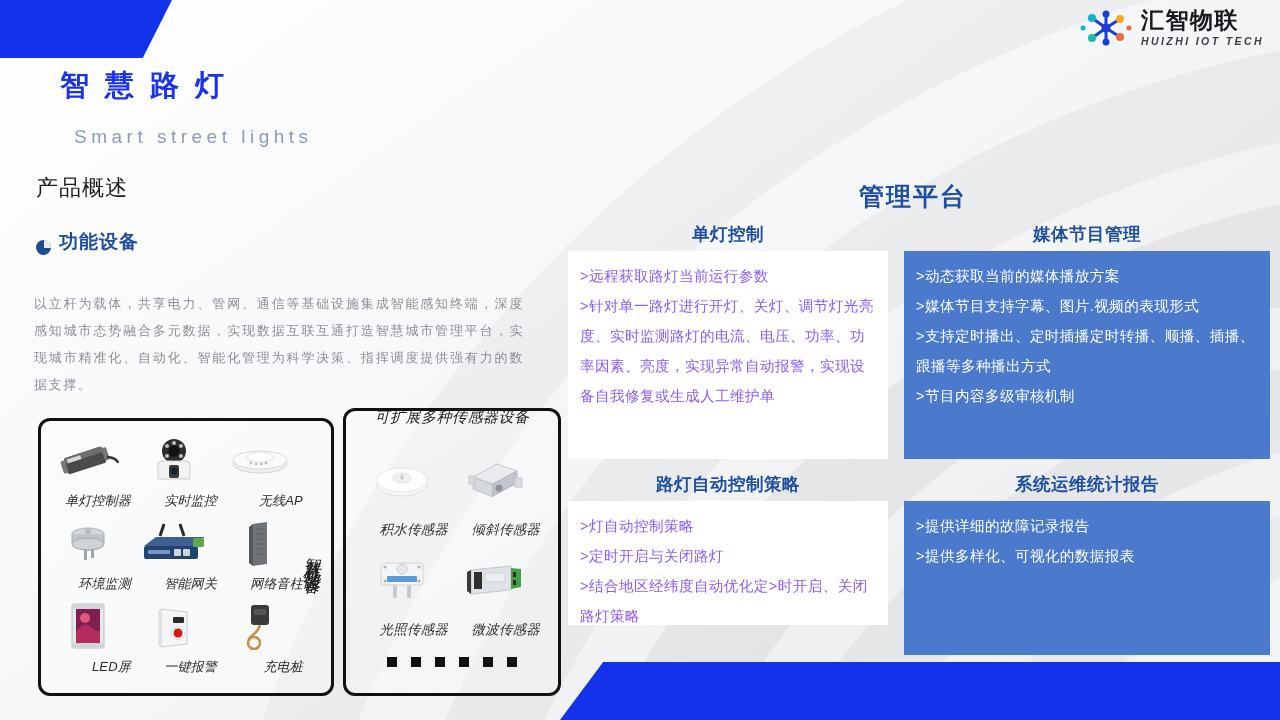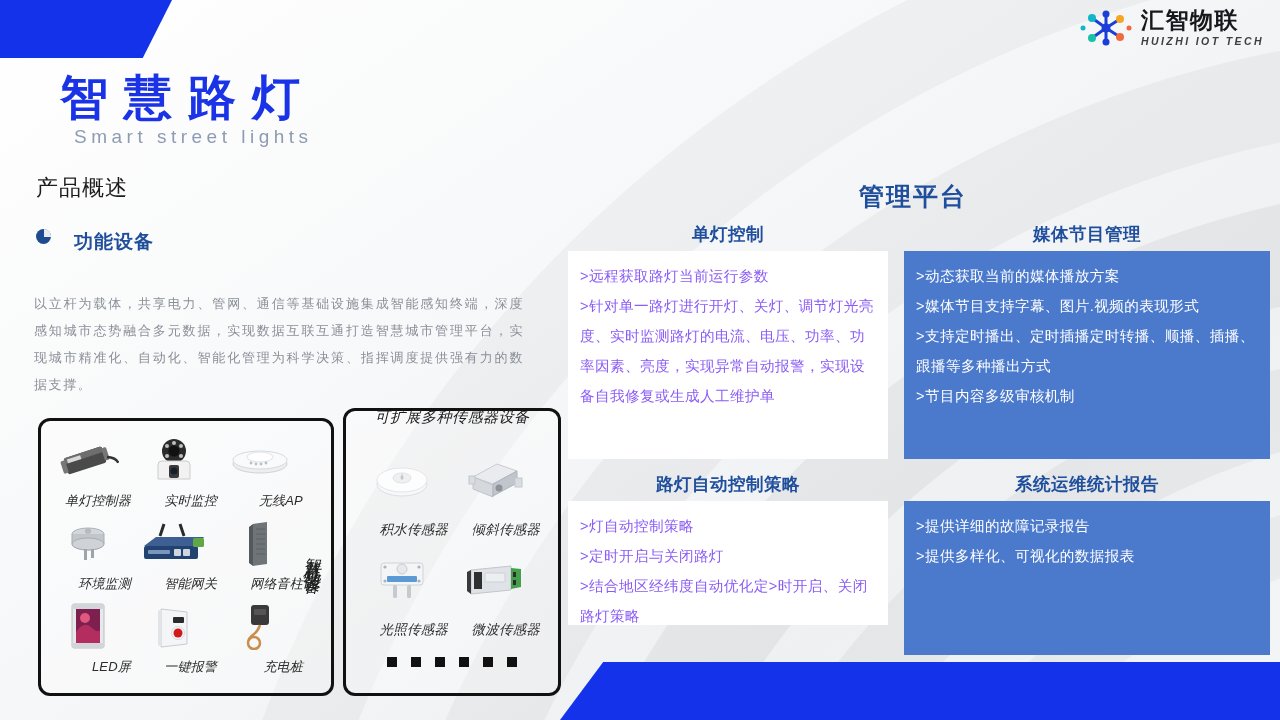--- a/index.html
+++ b/index.html
@@ -32,26 +32,26 @@
   }
 
   
   .logo{position:absolute;right:16px;top:8px;display:flex;align-items:center;gap:9px;}
   .logo-mark{width:52px;height:40px;}
   .logo-text{display:flex;flex-direction:column;line-height:1;}
   .logo-cn{font-size:23px;font-weight:bold;color:#16181c;letter-spacing:1.5px;}
   .logo-en{font-size:10.5px;font-weight:bold;color:#3a3f45;letter-spacing:2.4px;margin-top:4px;font-style:italic;}
 
   
-  .headline{position:absolute;left:60px;top:66px;font-size:48px;font-weight:bold;color:#1a33e6;letter-spacing:16px;}
+  .headline{position:absolute;left:60px;top:66px;font-size:29px;font-weight:bold;color:#1a33e6;letter-spacing:16px;}
   .subheadline{position:absolute;left:74px;top:126px;font-size:19px;color:#8e9bb2;letter-spacing:4.5px;}
 
   
   .sec-title{position:absolute;left:36px;top:173px;font-size:22px;color:#1c1c1c;letter-spacing:1px;}
-  .sub-head{position:absolute;left:36px;top:229px;display:flex;align-items:flex-start;gap:23px;}
+  .sub-head{position:absolute;left:36px;top:229px;display:flex;align-items:flex-end;gap:8px;}
   .sub-head .dot{width:15px;height:15px;border-radius:50%;background:#1e4b8f;position:relative;}
   .sub-head .dot::after{content:"";position:absolute;right:0;top:0;width:7.5px;height:7.5px;background:#e9eaee;border-radius:0 7.5px 0 0;}
   .sub-head .lbl{font-size:19px;font-weight:bold;color:#1f4e9c;letter-spacing:1px;}
   .para{position:absolute;left:34px;top:268px;width:490px;font-size:13px;line-height:27px;color:#8a8f98;letter-spacing:1.6px;text-align:justify;margin-top:22px;}
 
   
   .devbox{position:absolute;border:3px solid #111;border-radius:12px;background:rgba(255,255,255,0.30);font-style:italic;}
   #devbox-main{left:38px;top:418px;width:290px;height:272px;}
   #devbox-sensor{left:343px;top:408px;width:212px;height:282px;}
   .dev-grid{position:absolute;left:8px;top:8px;display:grid;}

